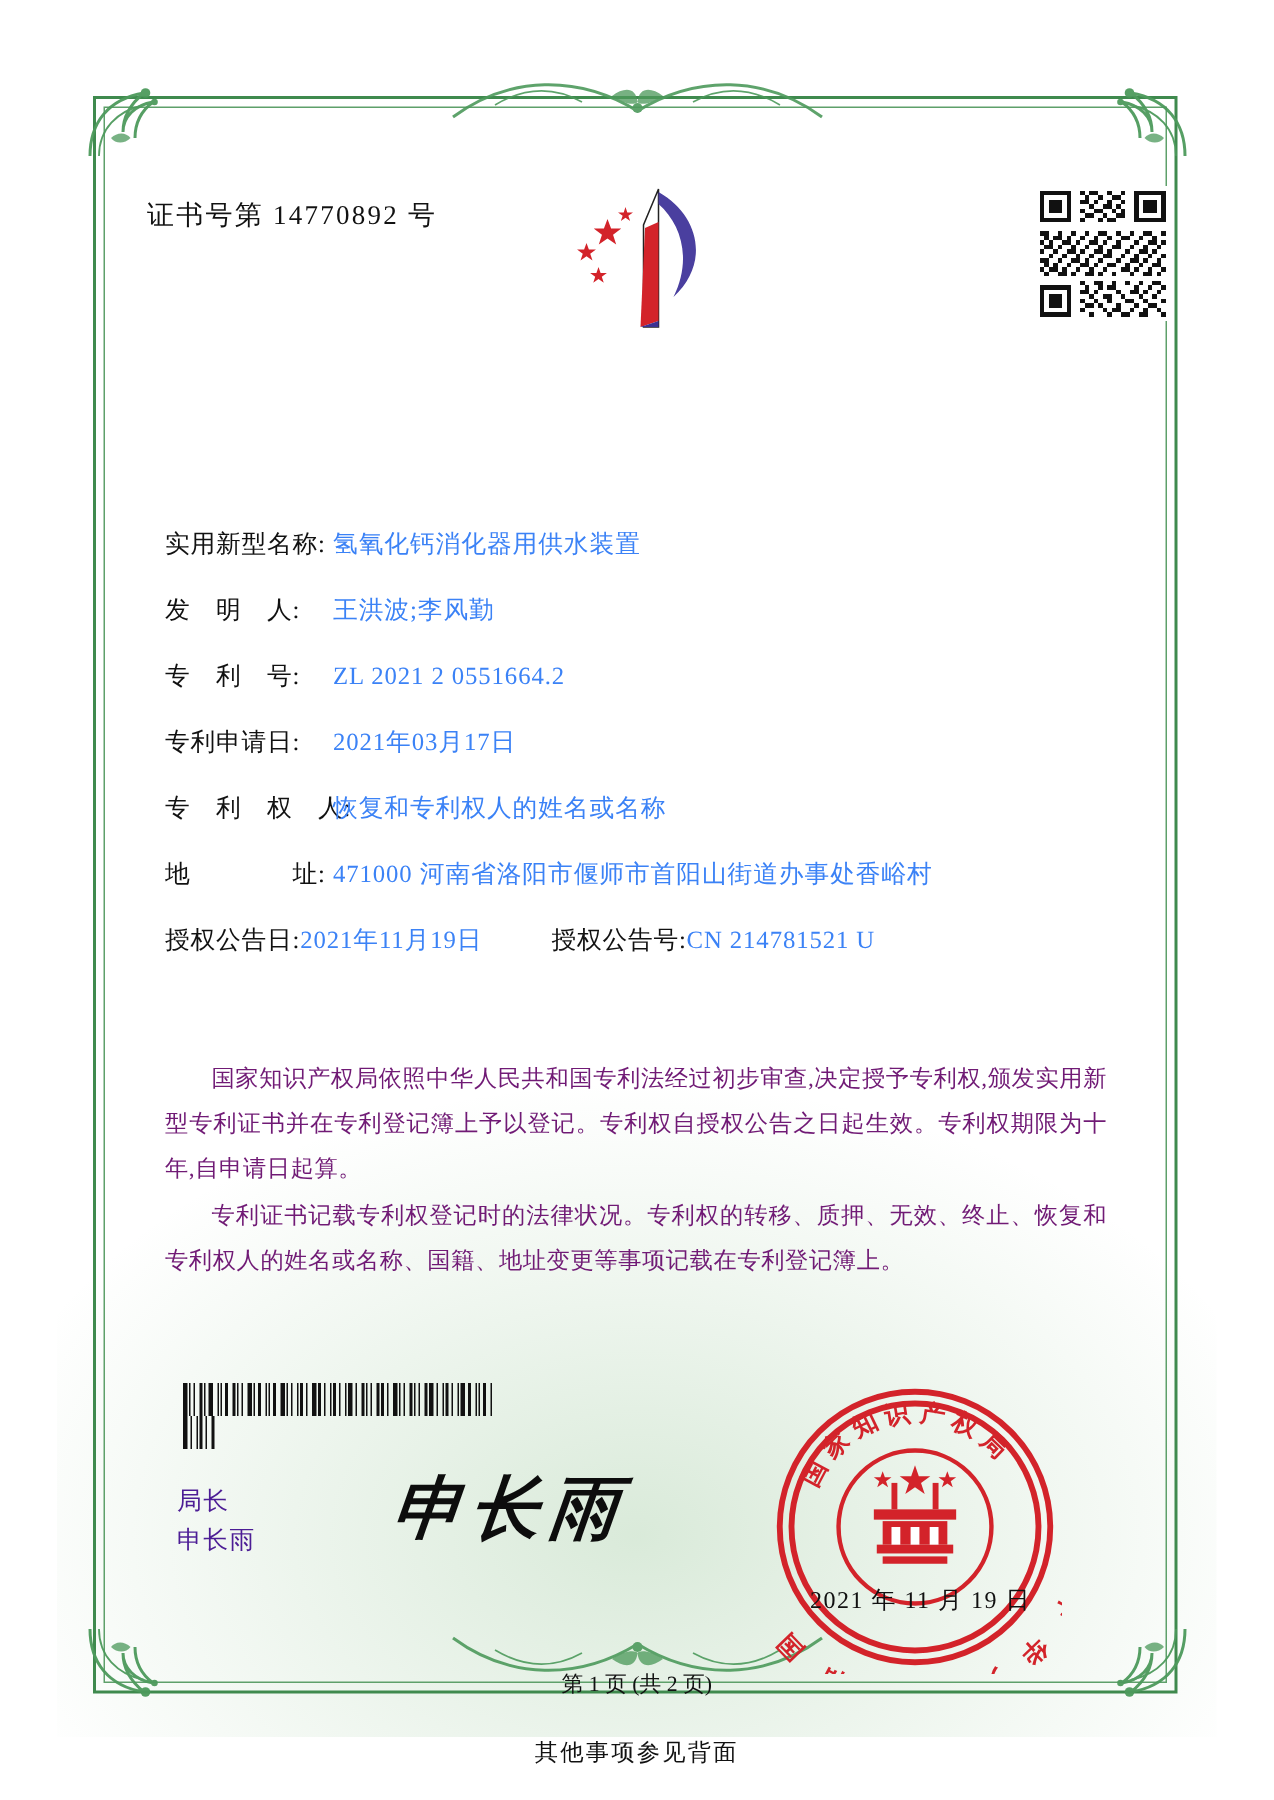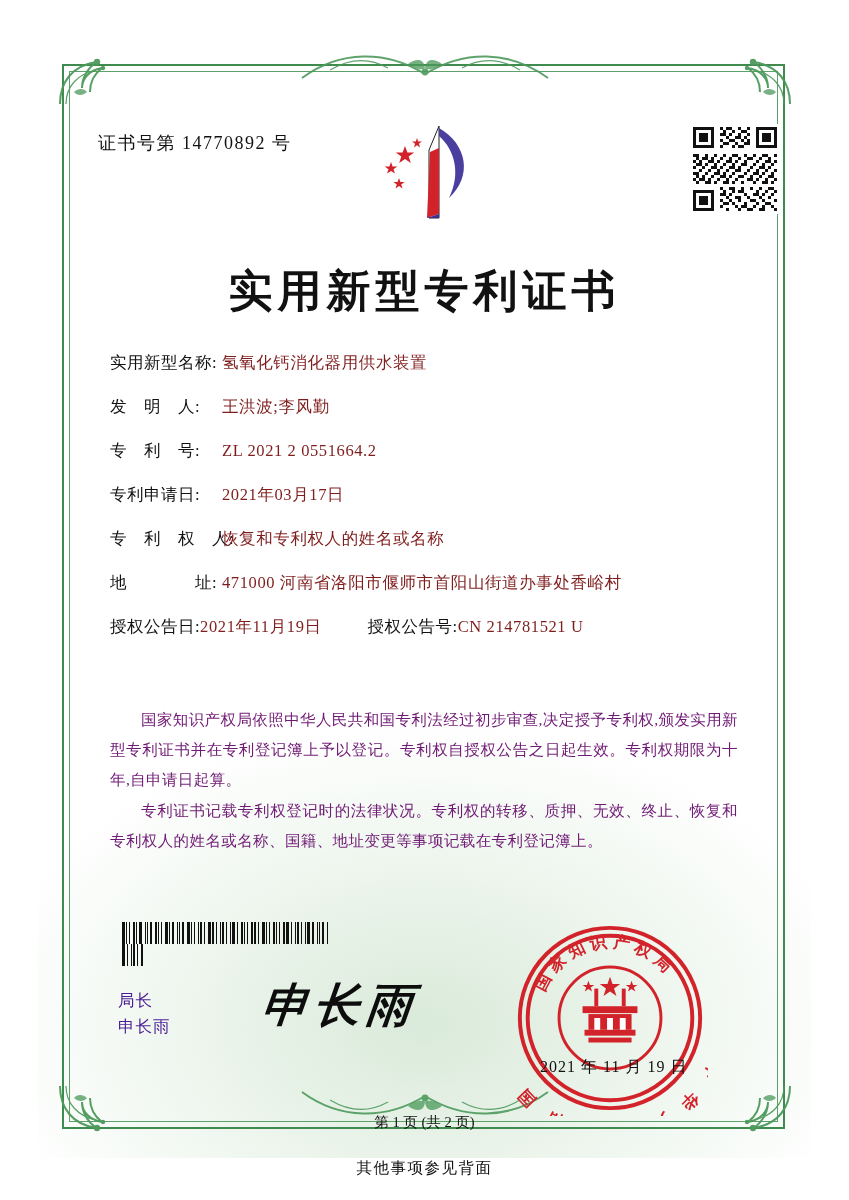--- a/index.html
+++ b/index.html
@@ -129,21 +129,21 @@
     margin-bottom: 22.5px;
     font-size: 16.5px;
     line-height: 1.3;
     white-space: nowrap;
   }
   .field-label {
     color: #111;
     letter-spacing: 0.5px;
   }
   .field-value {
-    color: #7f1d1d;
+    color: #3b82f6;
     letter-spacing: 0.6px;
   }
   .lbl-name   { width: 112px; }
 
   .field-row.dual { }
   .dual .seg2 { margin-left: 46px; }
 
   
   .paragraphs {
     position: absolute;
@@ -491,21 +491,20 @@
           <rect x="27" y="27" width="1" height="1"></rect>
         <rect x="12" y="28" width="1" height="1"></rect>
           <rect x="16" y="28" width="1" height="1"></rect>
           <rect x="19" y="28" width="2" height="1"></rect>
           <rect x="23" y="28" width="2" height="1"></rect>
           <rect x="28" y="28" width="1" height="1"></rect>
       </g>
     </svg>
   </div>
 
-  <div class="main-title">实用新型专利证书</div>
 
   <div class="fields">
     <div class="field-row">
       <span class="field-label lbl-name">实用新型名称:</span>
       <span class="field-value">氢氧化钙消化器用供水装置</span>
     </div>
     <div class="field-row">
       <span class="field-label lbl-name">发　明　人:</span>
       <span class="field-value">王洪波;李风勤</span>
     </div>

